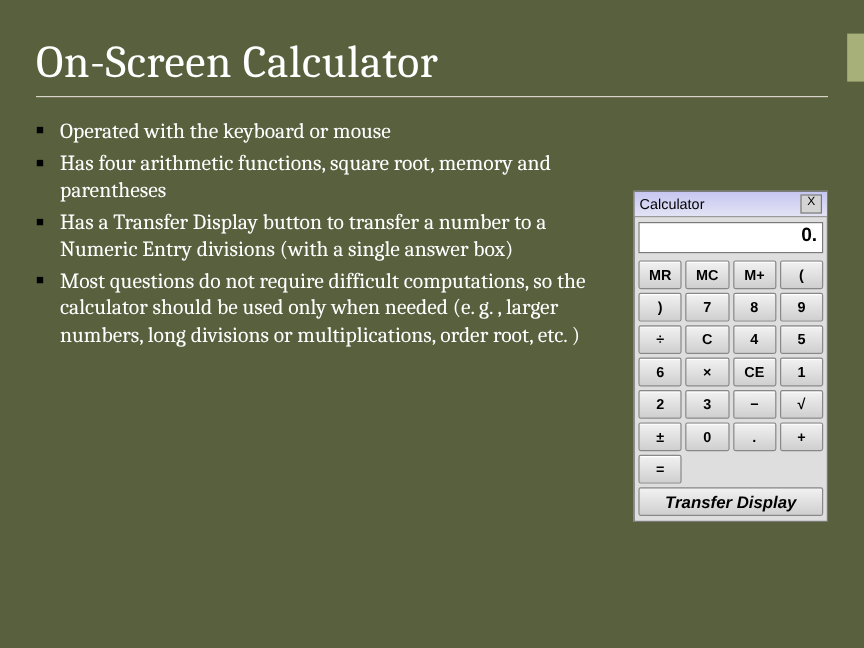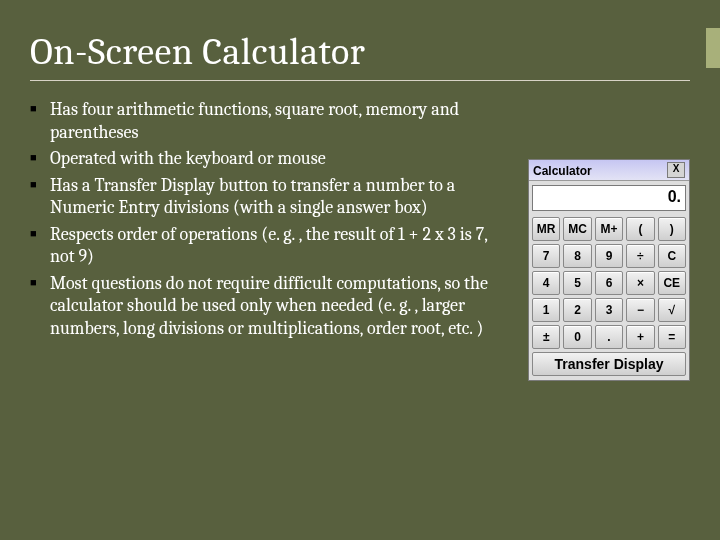--- a/index.html
+++ b/index.html
@@ -72,25 +72,25 @@
     margin-top: 60px;
     background: #dedede;
     border: 1px solid #7a7a7a;
     font-family: Arial, Helvetica, sans-serif;
     color: #000;
     font-size: 12px;
   }
   .calc-titlebar {
     display: flex;
     justify-content: space-between;
-    align-items: flex-end;
+    align-items: center;
     background: linear-gradient(#c6c6f2, #e3e3f5);
     border-bottom: 1px solid #9a9a9a;
     padding: 2px 4px;
-    font-weight: bold;
+    font-weight: normal;
   }
   .calc-close {
     border: 1px solid #7a7a7a;
     background: #d4d4d4;
     width: 16px;
     height: 14px;
     font-size: 10px;
     text-align: center;
     line-height: 12px;
     cursor: pointer;
@@ -100,21 +100,21 @@
     background: #fff;
     border: 1px solid #7a7a7a;
     text-align: right;
     padding: 2px 4px;
     font-size: 16px;
     font-weight: bold;
     height: 20px;
   }
   .calc-grid {
     display: grid;
-    grid-template-columns: repeat(5, 1fr);
+    grid-template-columns: repeat(4, 1fr);
     gap: 3px;
     padding: 3px;
   }
   .calc-btn {
     border: 1px solid #888;
     background: linear-gradient(#f2f2f2, #cfcfcf);
     text-align: center;
     padding: 4px 0;
     font-size: 12px;
     font-weight: bold;
@@ -123,39 +123,39 @@
     box-shadow: inset 0 1px 0 #fff;
   }
   .calc-transfer {
     margin: 0 3px 4px 3px;
     border: 1px solid #888;
     background: linear-gradient(#f2f2f2, #cfcfcf);
     text-align: center;
     padding: 3px 0;
     font-size: 14px;
     font-weight: bold;
+    font-style: italic;
     cursor: pointer;
     border-radius: 2px;
   }
 </style>
 </head>
 <body>
 
 <div class="slide">
   <div class="title-accent"></div>
   <h1 class="title">On-Screen Calculator</h1>
   <hr class="underline">
 
   <div class="content">
     <div class="bullets">
       <ul>
+        <li>Operated with the keyboard or mouse</li>
         <li>Has four arithmetic functions, square root, memory and parentheses</li>
-        <li>Operated with the keyboard or mouse</li>
         <li>Has a Transfer Display button to transfer a number to a Numeric Entry divisions (with a single answer box)</li>
-        <li>Respects order of operations (e. g. , the result of 1 + 2 x 3 is 7, not 9)</li>
         <li>Most questions do not require difficult computations, so the calculator should be used only when needed (e. g. , larger numbers, long divisions or multiplications, order root, etc. )</li>
       </ul>
     </div>
 
     <div class="calc">
       <div class="calc-titlebar">
         <span>Calculator</span>
         <span class="calc-close">X</span>
       </div>
       <div class="calc-display">0.</div>

